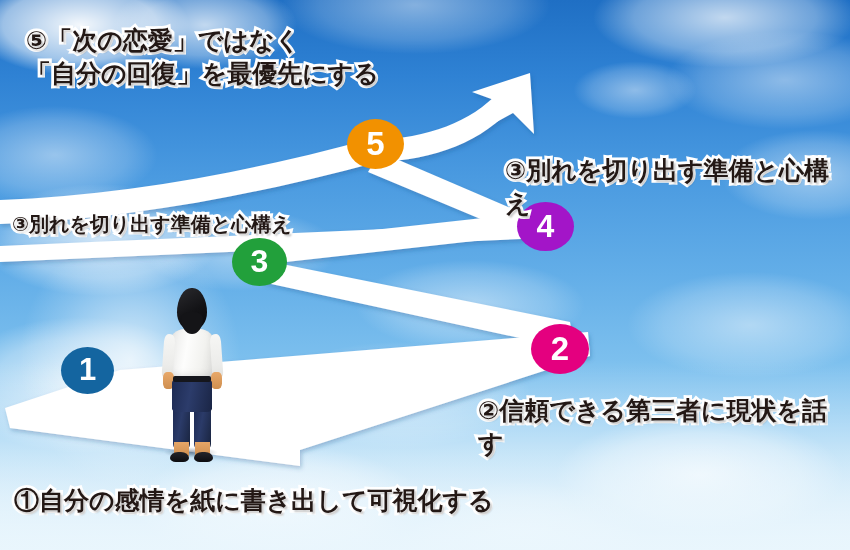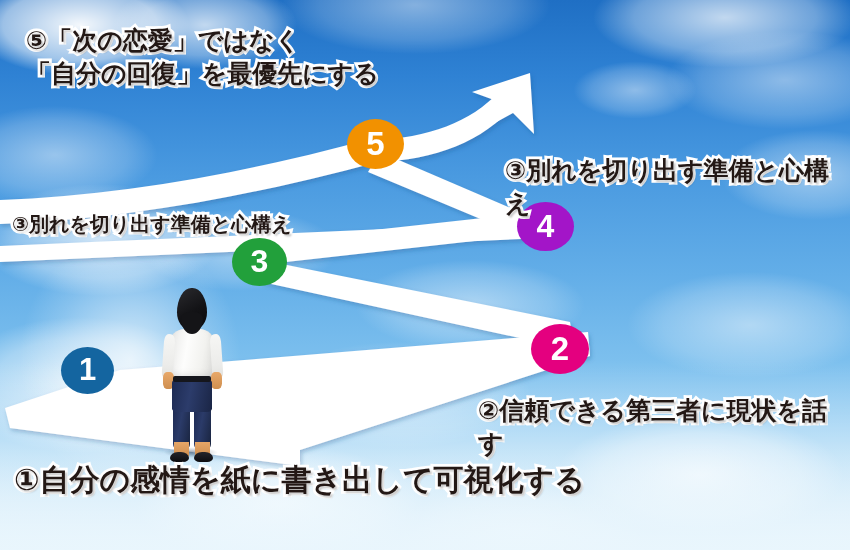--- a/index.html
+++ b/index.html
@@ -369,15 +369,15 @@
 
   <div class="caption" style="left:26px; top:24px; font-size:25px;">⑤「次の恋愛」ではなく
  「自分の回復」を最優先にする</div>
 
   <div class="caption" style="left:12px; top:211px; font-size:20px;">③別れを切り出す準備と心構え</div>
 
   <div class="caption" style="left:505px; top:154px; font-size:25px;">③別れを切り出す準備と心構え</div>
 
   <div class="caption" style="left:455px; top:394px; font-size:25px;padding-left:23px;">②信頼できる第三者に現状を話す</div>
 
-  <div class="caption" style="left:14px; top:460px; font-size:30px;">①自分の感情を紙に書き出して可視化する</div>
+  <div class="caption" style="left:14px; top:484px; font-size:25px;font-family:Liberation Serif, serif;">①自分の感情を紙に書き出して可視化する</div>
 
 </div>
 
 </body></html>

